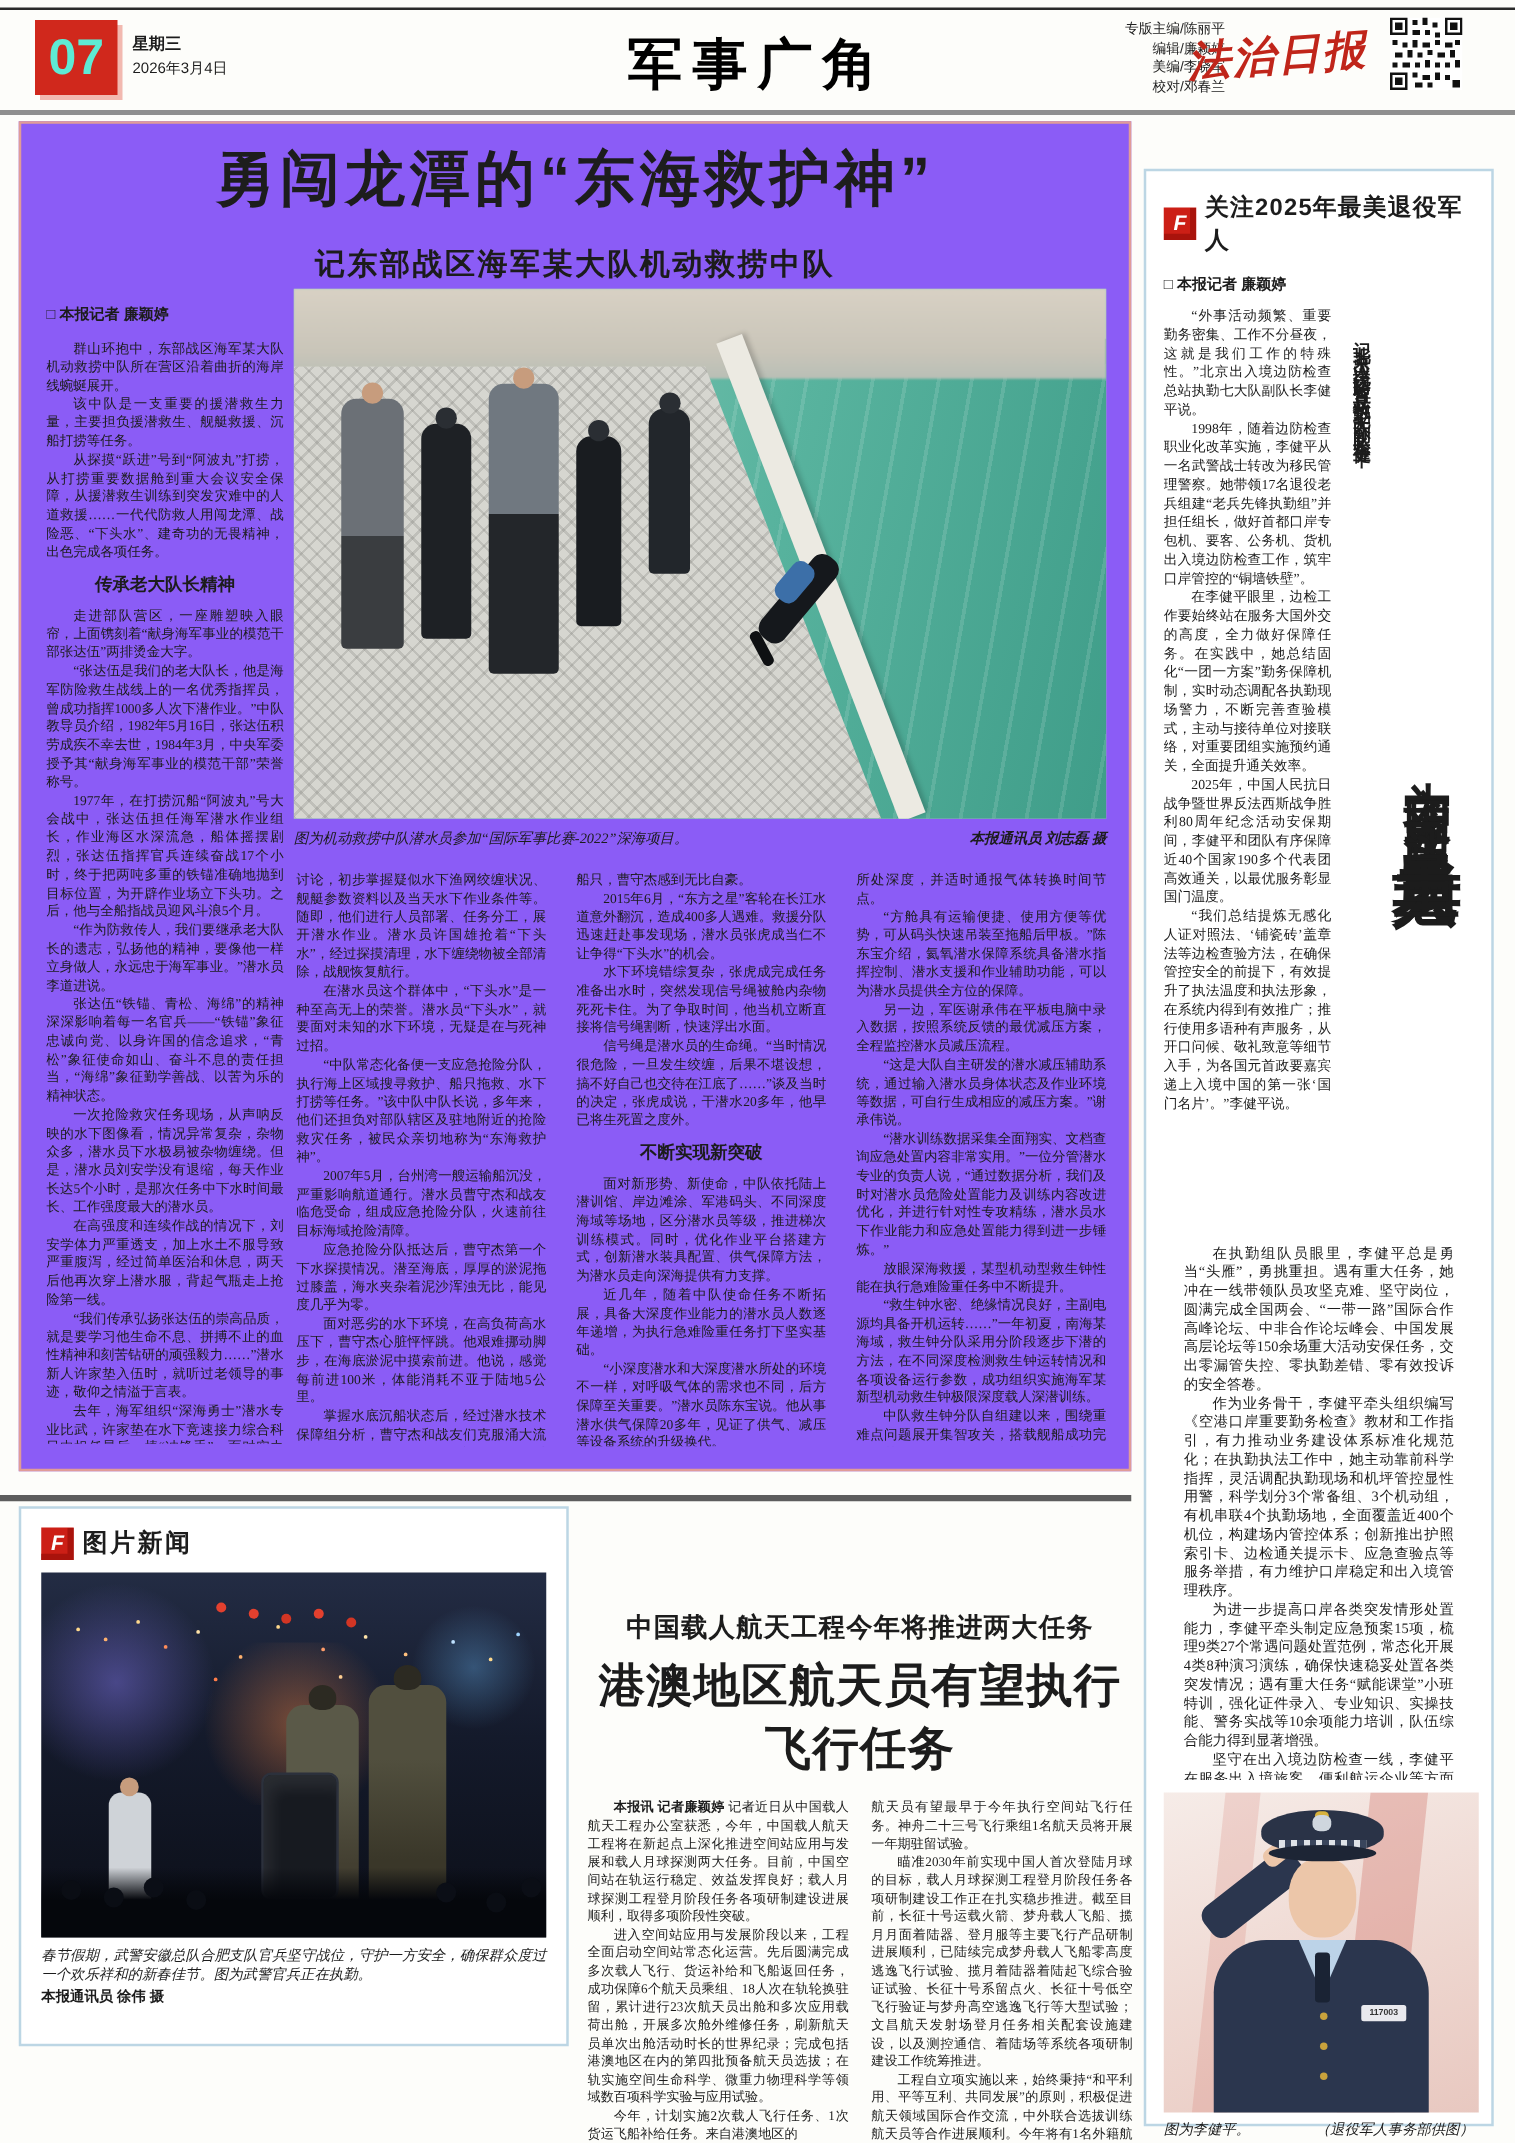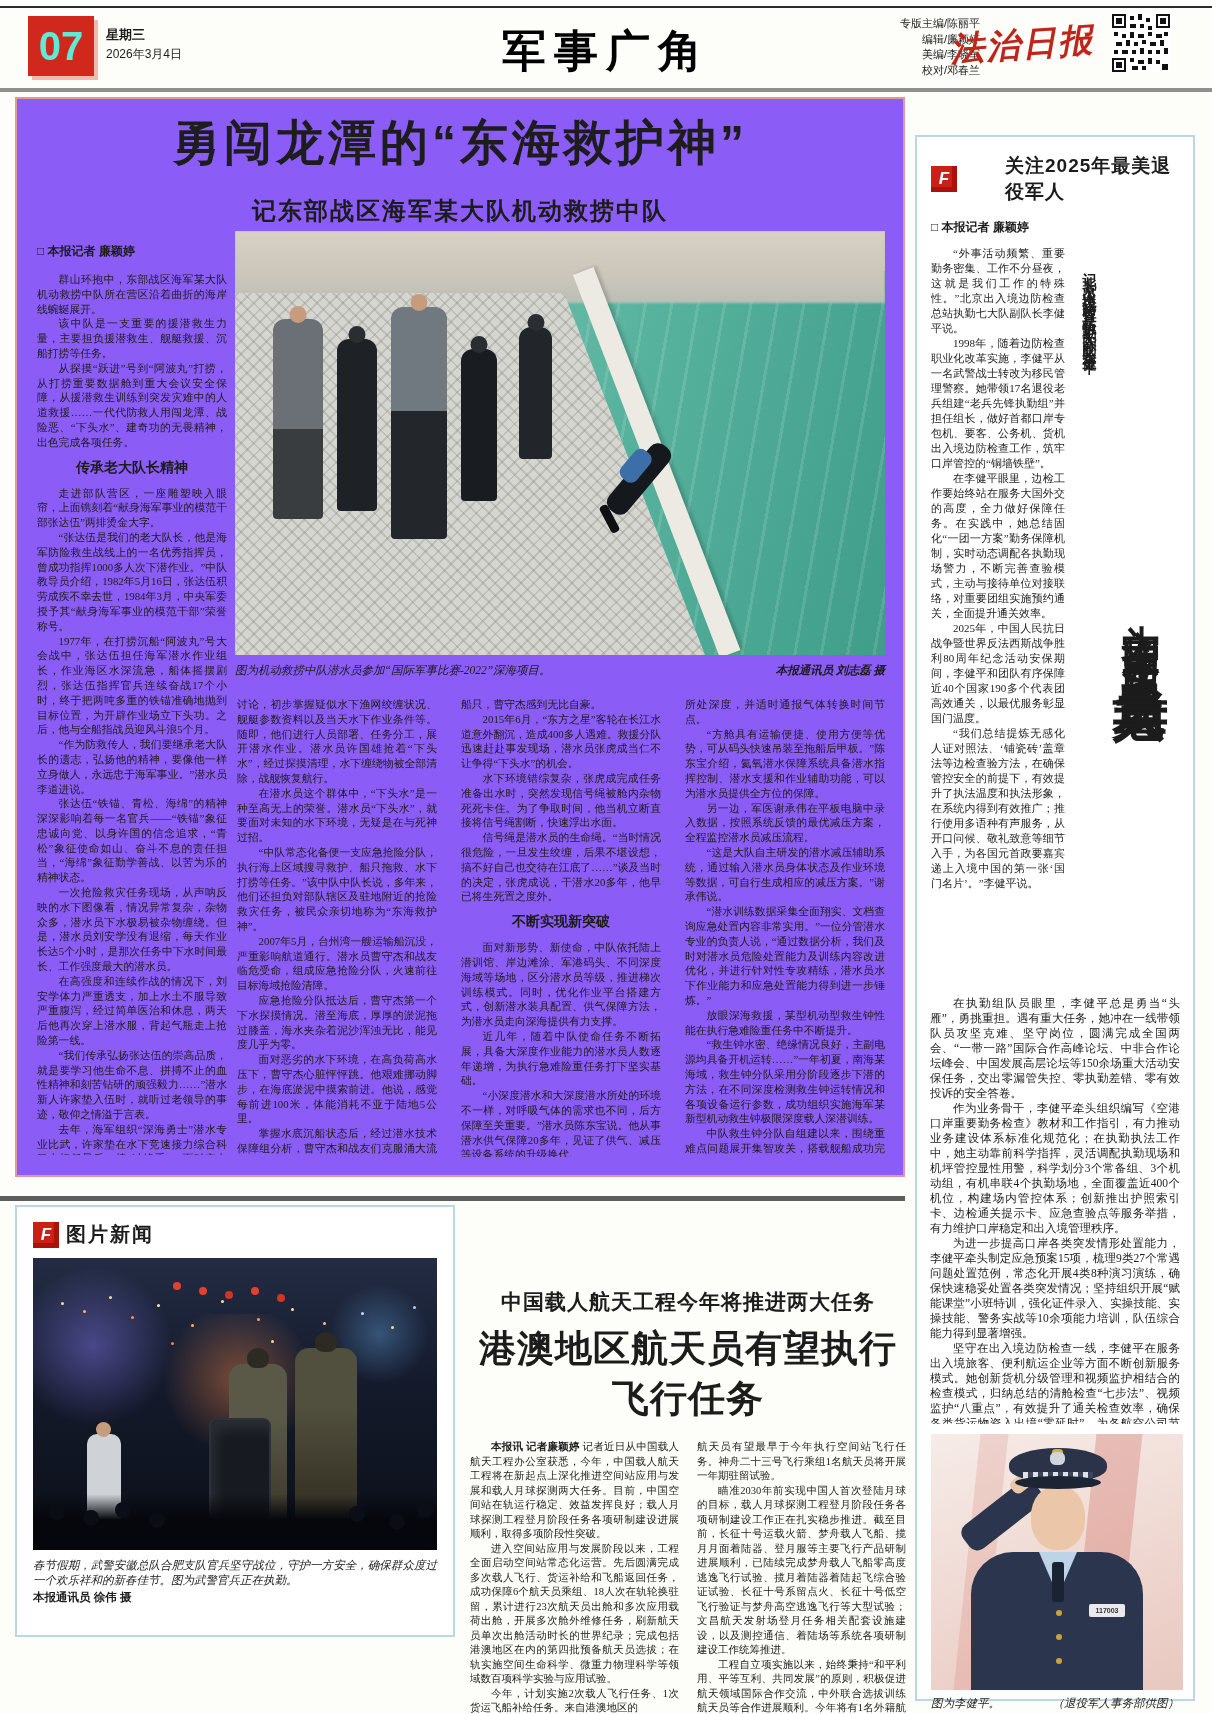--- a/index.html
+++ b/index.html
@@ -64,31 +64,31 @@
   .ma-caption-row{position:absolute;left:218px;top:564px;width:650px;display:flex;
        justify-content:space-between;font:italic 11.5px "Liberation Serif",serif;}
   .bottom-divider{position:absolute;left:0;top:1196px;width:905px;height:5px;background:#5d5d5d;}
   
   .sidebar{position:absolute;left:915px;top:135px;width:280px;height:1566px;
        border:2px solid #bcd6e4;background:#fff;box-sizing:border-box;}
   .badge-row{display:flex;align-items:center;gap:7px;margin:16px 14px 0;}
   .cube{width:26px;height:26px;background:#cc1f16;position:relative;flex:0 0 auto;
        color:#fff;font:bold italic 17px/26px "Liberation Sans",sans-serif;text-align:center;
        box-shadow:inset -5px -5px 0 rgba(140,10,5,.55);}
-  .badge-label{font:bold 19px "Liberation Sans",sans-serif;letter-spacing:1px;margin-left:41px;}
+  .badge-label{font:bold 19px "Liberation Sans",sans-serif;letter-spacing:1px;}
   .sb-byline{margin:14px 14px 0;font:bold 12px "Liberation Sans",sans-serif;}
   .sb-wrap{margin:10px 14px 0;height:742px;display:flex;overflow:hidden;}
   .sb-textcol{width:134px;flex:0 0 auto;font-size:11px;line-height:15px;overflow:hidden;text-align:justify;}
   .sb-subtitle{width:28px;flex:0 0 auto;margin:16px 0 0 6px;writing-mode:vertical-rl;
        font:bold 14px "Liberation Sans",sans-serif;letter-spacing:4px;height:680px;}
   .sb-vt{flex:1;writing-mode:vertical-rl;font-family:"Liberation Serif",serif;font-weight:bold;
        display:flex;justify-content:center;}
   .vt-lead{font-size:38px;letter-spacing:5px;}
   .vt-emph{font-size:56px;}
-  .sb-full{margin:8px 13px 0;height:428px;overflow:hidden;font-size:11.5px;line-height:15px;text-align:justify;}
+  .sb-full{margin:8px 30px 0;height:428px;overflow:hidden;font-size:11.5px;line-height:15px;text-align:justify;}
   
   .vp-photo{position:relative;margin:10px 14px 0;width:252px;height:256px;overflow:hidden;
        background:linear-gradient(160deg,#f6ece8 0%,#eed6cf 60%,#e8c8c0 100%);}
   .vp-band1{position:absolute;left:152px;top:0;width:46px;height:100%;background:rgba(198,74,62,.26);transform:skewX(-6deg);}
   .vp-band2{position:absolute;left:36px;top:0;width:28px;height:100%;background:rgba(198,74,62,.15);transform:skewX(-6deg);}
   .vp-captop{position:absolute;left:78px;top:14px;width:98px;height:34px;background:#2a3347;border-radius:50% 50% 42% 42%;}
   .vp-capband{position:absolute;left:92px;top:38px;width:70px;height:7px;
        background:repeating-linear-gradient(90deg,#dfe3e8 0 5px,#39455c 5px 10px);}
   .vp-brim{position:absolute;left:84px;top:42px;width:86px;height:13px;background:#1d2535;border-radius:50%;}
   .vp-emblem{position:absolute;left:119px;top:18px;width:15px;height:13px;background:#cfd6de;border-radius:40%;
@@ -305,21 +305,21 @@
     <div class="sb-subtitle">记北京出入境边防检查总站执勤七大队副队长李健平</div>
     <div class="sb-vt">
       <div>
         <span class="vt-lead">为守护国门安全注入</span><span class="vt-emph">『老兵力量』</span>
       </div>
     </div>
   </div>
   <div class="sb-full">
       <p class="col-para">在执勤组队员眼里，李健平总是勇当“头雁”，勇挑重担。遇有重大任务，她冲在一线带领队员攻坚克难、坚守岗位，圆满完成全国两会、“一带一路”国际合作高峰论坛、中非合作论坛峰会、中国发展高层论坛等150余场重大活动安保任务，交出零漏管失控、零执勤差错、零有效投诉的安全答卷。</p>
       <p class="col-para">作为业务骨干，李健平牵头组织编写《空港口岸重要勤务检查》教材和工作指引，有力推动业务建设体系标准化规范化；在执勤执法工作中，她主动靠前科学指挥，灵活调配执勤现场和机坪管控显性用警，科学划分3个常备组、3个机动组，有机串联4个执勤场地，全面覆盖近400个机位，构建场内管控体系；创新推出护照索引卡、边检通关提示卡、应急查验点等服务举措，有力维护口岸稳定和出入境管理秩序。</p>
-      <p class="col-para">为进一步提高口岸各类突发情形处置能力，李健平牵头制定应急预案15项，梳理9类27个常遇问题处置范例，常态化开展4类8种演习演练，确保快速稳妥处置各类突发情况；坚持组织开展“赋能课堂”小班特训，强化证件录入、实操技能、实操技能、警务实战等10余项能力培训，队伍综合能力得到显著增强。</p>
+      <p class="col-para">为进一步提高口岸各类突发情形处置能力，李健平牵头制定应急预案15项，梳理9类27个常遇问题处置范例，常态化开展4类8种演习演练，确保快速稳妥处置各类突发情况；遇有重大任务“赋能课堂”小班特训，强化证件录入、专业知识、实操技能、警务实战等10余项能力培训，队伍综合能力得到显著增强。</p>
       <p class="col-para">坚守在出入境边防检查一线，李健平在服务出入境旅客、便利航运企业等方面不断创新服务模式。她创新货机分级管理和视频监护相结合的检查模式，归纳总结的清舱检查“七步法”、视频监护“八重点”，有效提升了通关检查效率，确保各类货运物资入出境“零延时”，为各航空公司节省运营成本上千万元；积极落实240小时过境免签、单方面免签、互免签证等便利来华政策，为来华贸易投资人员提供通关便利，助力优化营商环境，为首都经济社会高质量发展注入“边检动能”。</p>
     </div>
   <div class="vp-photo">
     <div class="vp-band1"></div>
     <div class="vp-band2"></div>
     <div class="vp-arm"></div>
     <div class="vp-hand"></div>
     <div class="vp-torso"></div>
     <div class="vp-shirt"></div>
     <div class="vp-tie"></div>

